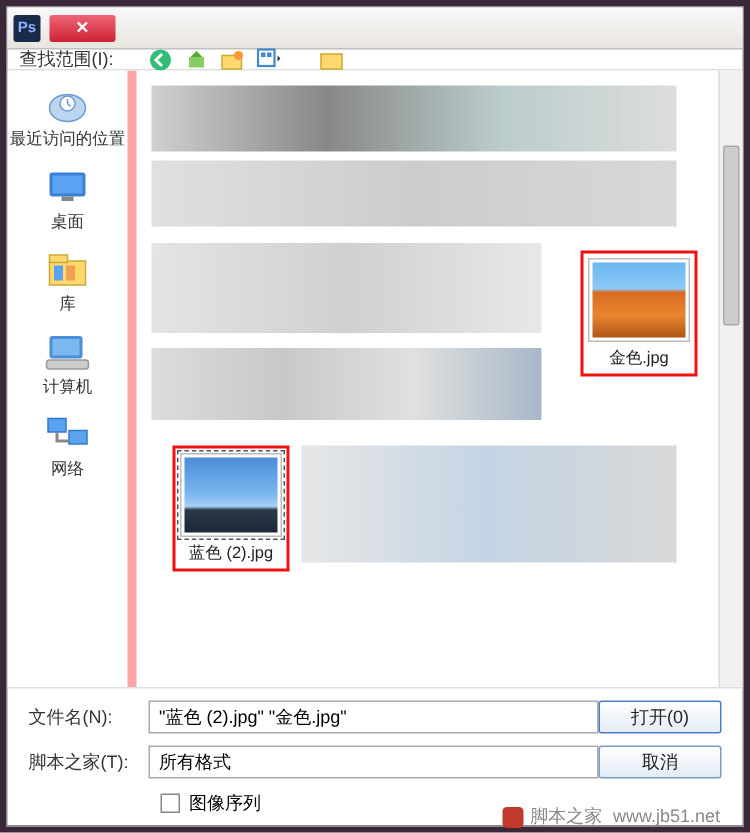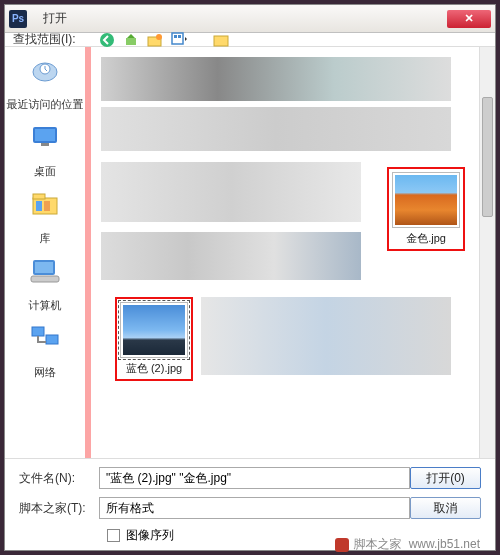--- a/index.html
+++ b/index.html
@@ -1,67 +1,66 @@
 <!DOCTYPE html>
 <html><head>
 <meta charset="utf-8">
 <style>
 *{box-sizing:border-box;margin:0;padding:0;font-family:"Microsoft YaHei","SimSun",sans-serif;font-size:12px}
 body{background:#3a2838;width:500px;height:555px;padding:4px}
 .dialog{background:#fff;border:1px solid #888;width:492px;height:547px;display:flex;flex-direction:column}
 .titlebar{height:28px;background:linear-gradient(#faf9f8,#e8e5e0);display:flex;align-items:center;padding:0 4px;border-bottom:1px solid #c0c0c0}
-.titlebar .ps-icon{width:18px;height:18px;background:#1a2b4a;color:#8ab4ff;font-size:10px;font-weight:bold;display:flex;align-items:center;justify-content:center;border-radius:2px;margin-right:16px}
+.titlebar .ps-icon{width:18px;height:18px;background:#1a2b4a;color:#8ab4ff;font-size:10px;font-weight:bold;display:flex;align-items:center;justify-content:center;border-radius:2px;margin-right:6px}
 .titlebar .title{flex:1;color:#333}
 .titlebar .close{width:44px;height:18px;background:linear-gradient(#e67,#c23);color:#fff;border-radius:2px;display:flex;align-items:center;justify-content:center;font-size:11px;font-weight:bold;cursor:pointer}
 .toolbar{height:14px;display:flex;align-items:center;padding:0 8px;gap:4px;border-bottom:1px solid #ddd}
 .toolbar .lbl{margin-right:6px;color:#333}
 .toolbar .path{display:flex;align-items:center;border:1px solid #aaa;height:22px;padding:0 4px;width:210px;background:#fff}
 .toolbar .folder-icon{width:16px;height:14px;background:#ffd96b;border:1px solid #caa837;border-radius:2px 2px 0 0;margin-right:6px;position:relative}
 .toolbar .folder-icon:before{content:"";position:absolute;top:-3px;left:0;width:7px;height:3px;background:#ffd96b;border:1px solid #caa837;border-bottom:none;border-radius:2px 2px 0 0}
 .toolbar .path span{flex:1}
 .toolbar .dd{width:0;height:0;border-left:4px solid transparent;border-right:4px solid transparent;border-top:5px solid #333;margin-left:6px}
 .toolbar .navicons{display:flex;gap:6px;margin-left:12px;align-items:center}
 .ni{width:18px;height:18px;display:flex;align-items:center;justify-content:center;cursor:pointer}
 .ni svg{width:16px;height:16px}
 .body{flex:1;display:flex;overflow:hidden}
 .sidebar{width:80px;background:#fff;display:flex;flex-direction:column;align-items:center;padding-top:8px;gap:10px}
-.sb-item{display:flex;flex-direction:column;align-items:center;gap:12px;cursor:pointer;width:100%}
+.sb-item{display:flex;flex-direction:column;align-items:center;gap:0;cursor:pointer;width:100%}
 .sb-item .ic{width:36px;height:30px;display:flex;align-items:center;justify-content:center}
 .sb-item .ic svg{width:32px;height:28px}
 .sb-item .lb{font-size:11px;color:#333;text-align:center}
 .main{flex:1;position:relative;background:#fff;border-left:6px solid #fca5a5;overflow:hidden}
 .thumb{position:absolute;display:flex;flex-direction:column;align-items:center}
 .thumb .frame{width:68px;height:56px;border:1px solid #bbb;background:#fff;padding:2px;display:flex;align-items:center;justify-content:center}
 .thumb .img{width:100%;height:100%}
 .thumb .cap{margin-top:3px;font-size:11px;color:#222;text-align:center;white-space:nowrap}
 .sel{border:2px solid #e11}
 .dotsel .frame{outline:1px dashed #555;outline-offset:1px}
 .pix{position:absolute;background:#e8e8e8}
 .scrollbar{position:absolute;right:0;top:0;bottom:0;width:16px;background:#f0f0f0;border-left:1px solid #ddd}
 .sb-thumb{position:absolute;left:2px;right:2px;top:50px;height:120px;background:#cdcdcd;border:1px solid #aaa;border-radius:2px}
 .bottom{padding:8px 14px 6px;border-top:1px solid #ddd;display:flex;flex-direction:column;gap:8px}
 .row{display:flex;align-items:center;}
 .row .lbl{width:80px;text-align:left;color:#333}
 .row .input{flex:1;height:22px;border:1px solid #aaa;padding:0 6px;display:flex;align-items:center;background:#fff}
 .row .input .dd{margin-left:auto}
-.btn{width:71px;height:22px;border:1px solid #7a9ac7;background:linear-gradient(#fefefe,#e4ecf7);display:flex;align-items:center;justify-content:center;cursor:pointer;color:#222;border-radius:2px}
+.btn{width:82px;height:22px;border:1px solid #7a9ac7;background:linear-gradient(#fefefe,#e4ecf7);display:flex;align-items:center;justify-content:center;cursor:pointer;color:#222;border-radius:2px}
 .btn.primary{border-color:#4a7dc7}
 .chkrow{display:flex;align-items:center;gap:6px;margin-left:88px}
 .chk{width:13px;height:13px;border:1px solid #888;background:#fff}
 .watermark{position:absolute;right:20px;bottom:2px;color:#888;font-size:11px}
 .wmlogo{display:inline-block;width:14px;height:14px;background:#c0392b;border-radius:3px;vertical-align:middle;margin-right:2px}
 </style>
 </head>
 <body>
 
 <div class="dialog">
 
   <div class="titlebar">
     <div class="ps-icon">Ps</div>
-    <div class="title">打开</div>
     <div class="close">✕</div>
   </div>
 
   <div class="toolbar">
     <span class="lbl">查找范围(I):</span>
     <div class="navicons">
       <div class="ni">
           <svg viewBox="0 0 16 16">
             <circle cx="8" cy="8" r="7" fill="#3b7"></circle>
             <path d="M9 4 L5 8 L9 12" stroke="#fff" stroke-width="2" fill="none"></path>

